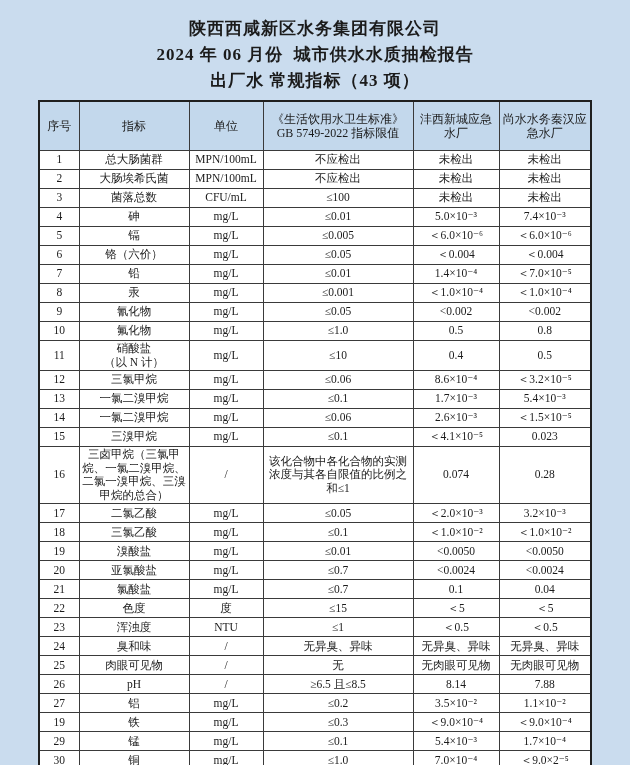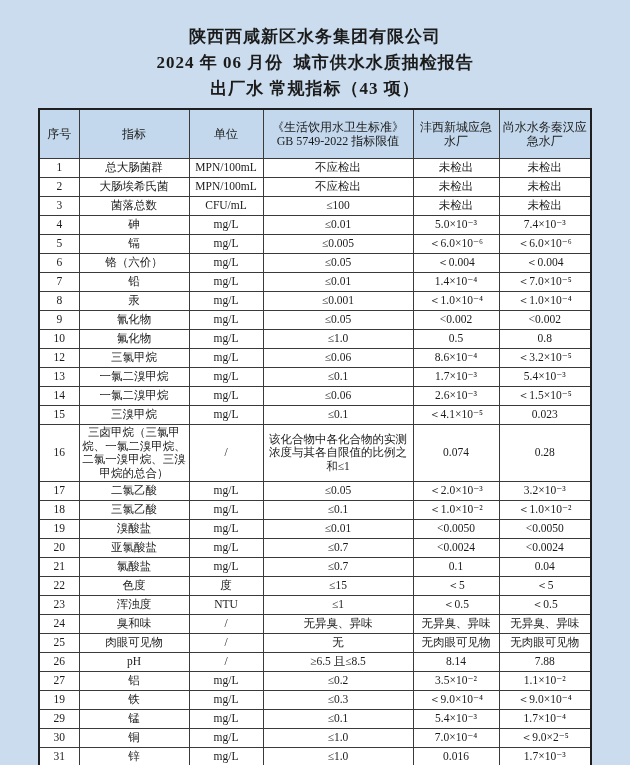--- a/index.html
+++ b/index.html
@@ -4,21 +4,21 @@
 <style>
   html,body{margin:0;padding:0;}
   body{
     width:630px;height:765px;
     background:#cadcee;
     font-family:"Liberation Serif","DejaVu Serif",serif;
     color:#1b1b1b;
     -webkit-font-smoothing:antialiased;
   }
   .page{width:630px;height:765px;overflow:hidden;}
-  .title-block{padding-top:24px;text-align:center;}
+  .title-block{padding-top:16px;text-align:center;}
   .title-line{
     font-weight:bold;
     font-size:17px;
     line-height:26px;
     letter-spacing:1px;
     white-space:pre;
   }
   table.report{
     border-collapse:collapse;
     margin:6px auto 0 auto;
@@ -166,20 +166,29 @@
 
     <tr>
       <td class="c-no">10</td>
       <td class="c-indicator">氟化物</td>
       <td class="c-unit">mg/L</td>
       <td class="c-limit">≤1.0</td>
       <td class="c-plant1">0.5</td>
       <td class="c-plant2">0.8</td>
     </tr>
 
+    <tr>
+      <td class="c-no">11</td>
+      <td class="c-indicator">硝酸盐
+（以 N 计）</td>
+      <td class="c-unit">mg/L</td>
+      <td class="c-limit">≤10</td>
+      <td class="c-plant1">0.4</td>
+      <td class="c-plant2">0.5</td>
+    </tr>
 
     <tr>
       <td class="c-no">12</td>
       <td class="c-indicator">三氯甲烷</td>
       <td class="c-unit">mg/L</td>
       <td class="c-limit">≤0.06</td>
       <td class="c-plant1">8.6×10⁻⁴</td>
       <td class="c-plant2">＜3.2×10⁻⁵</td>
     </tr>
 

